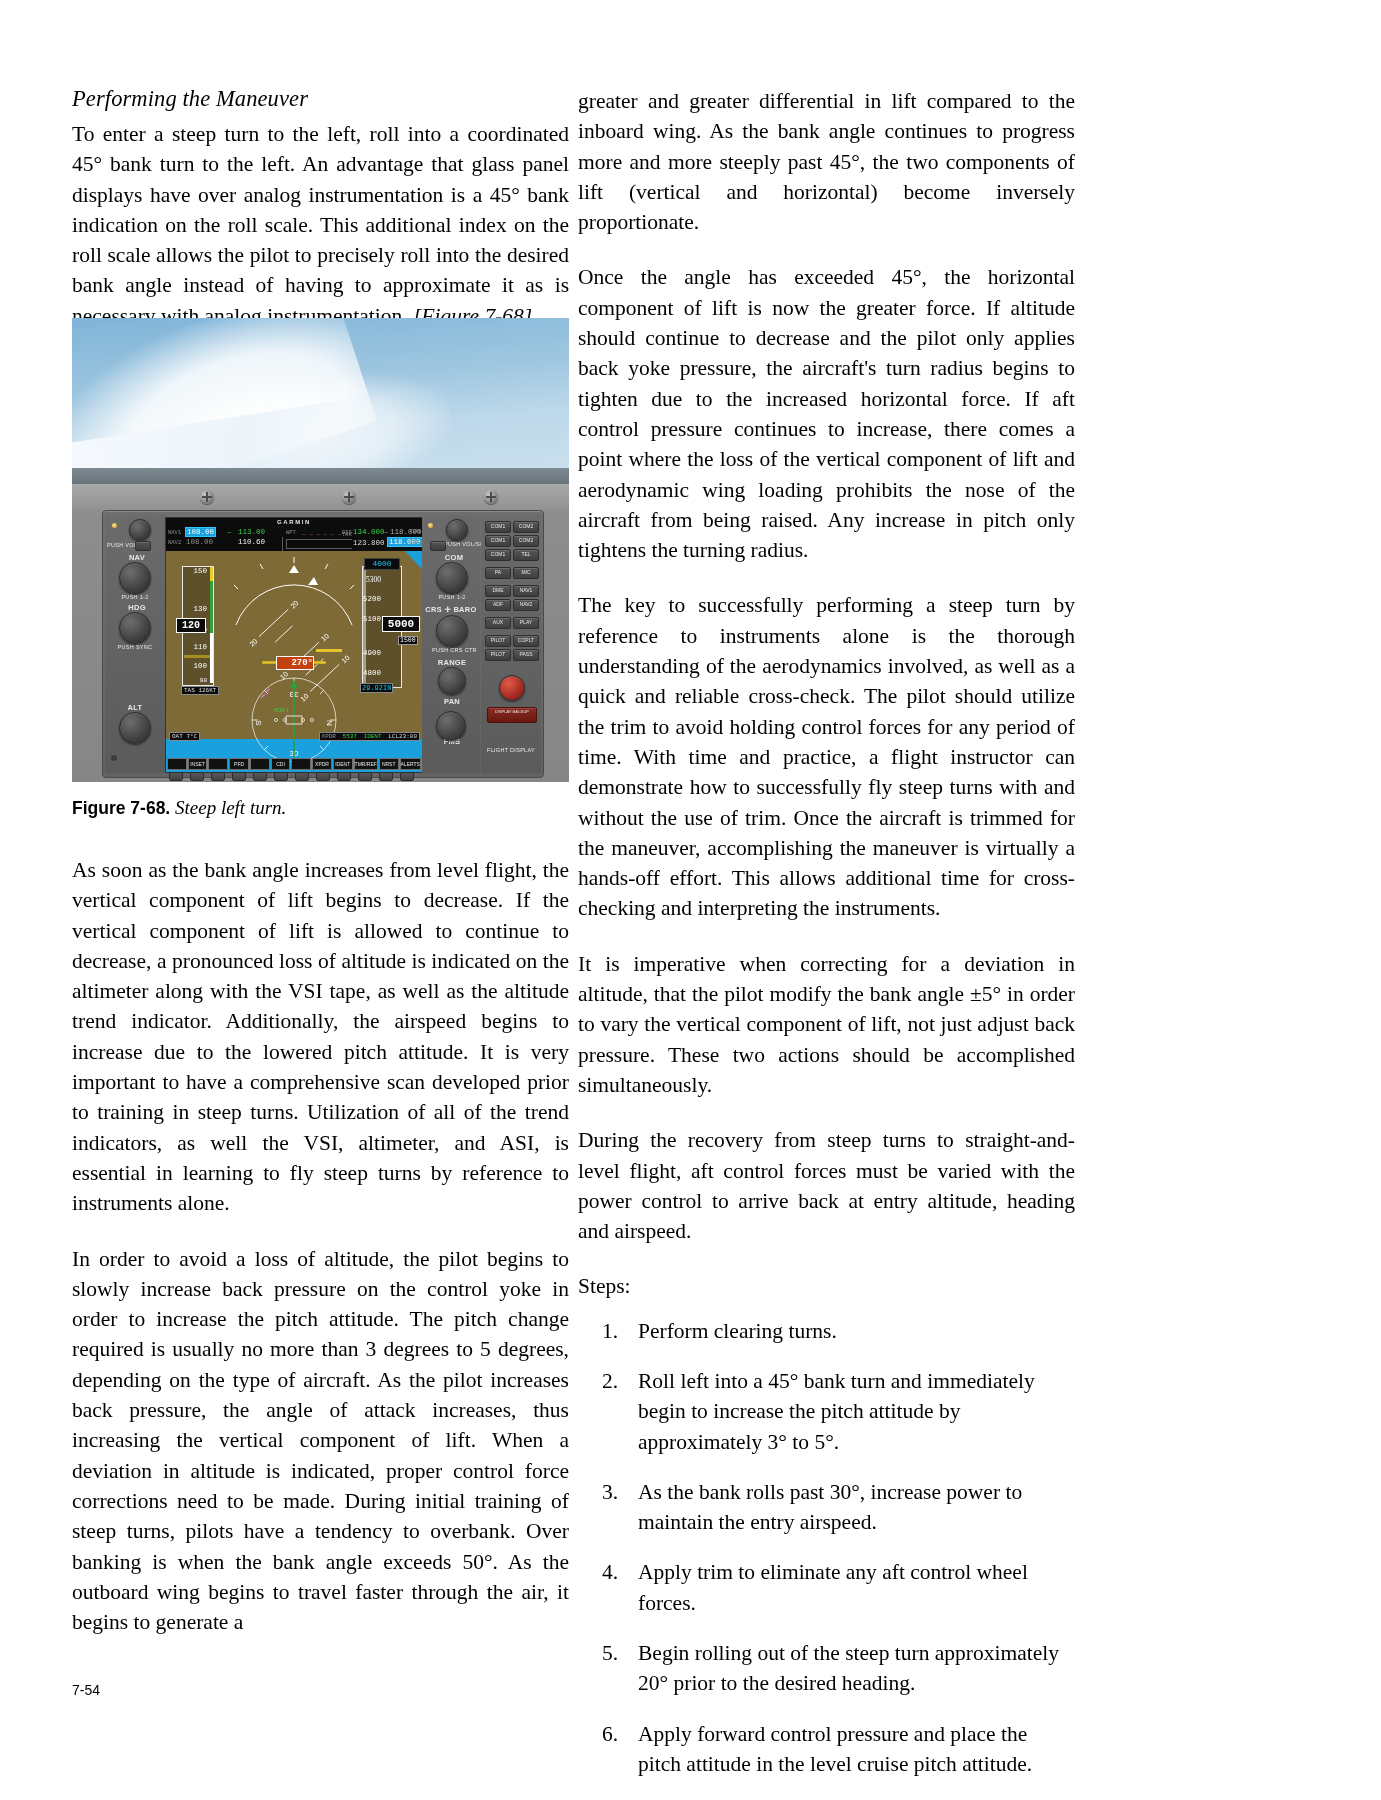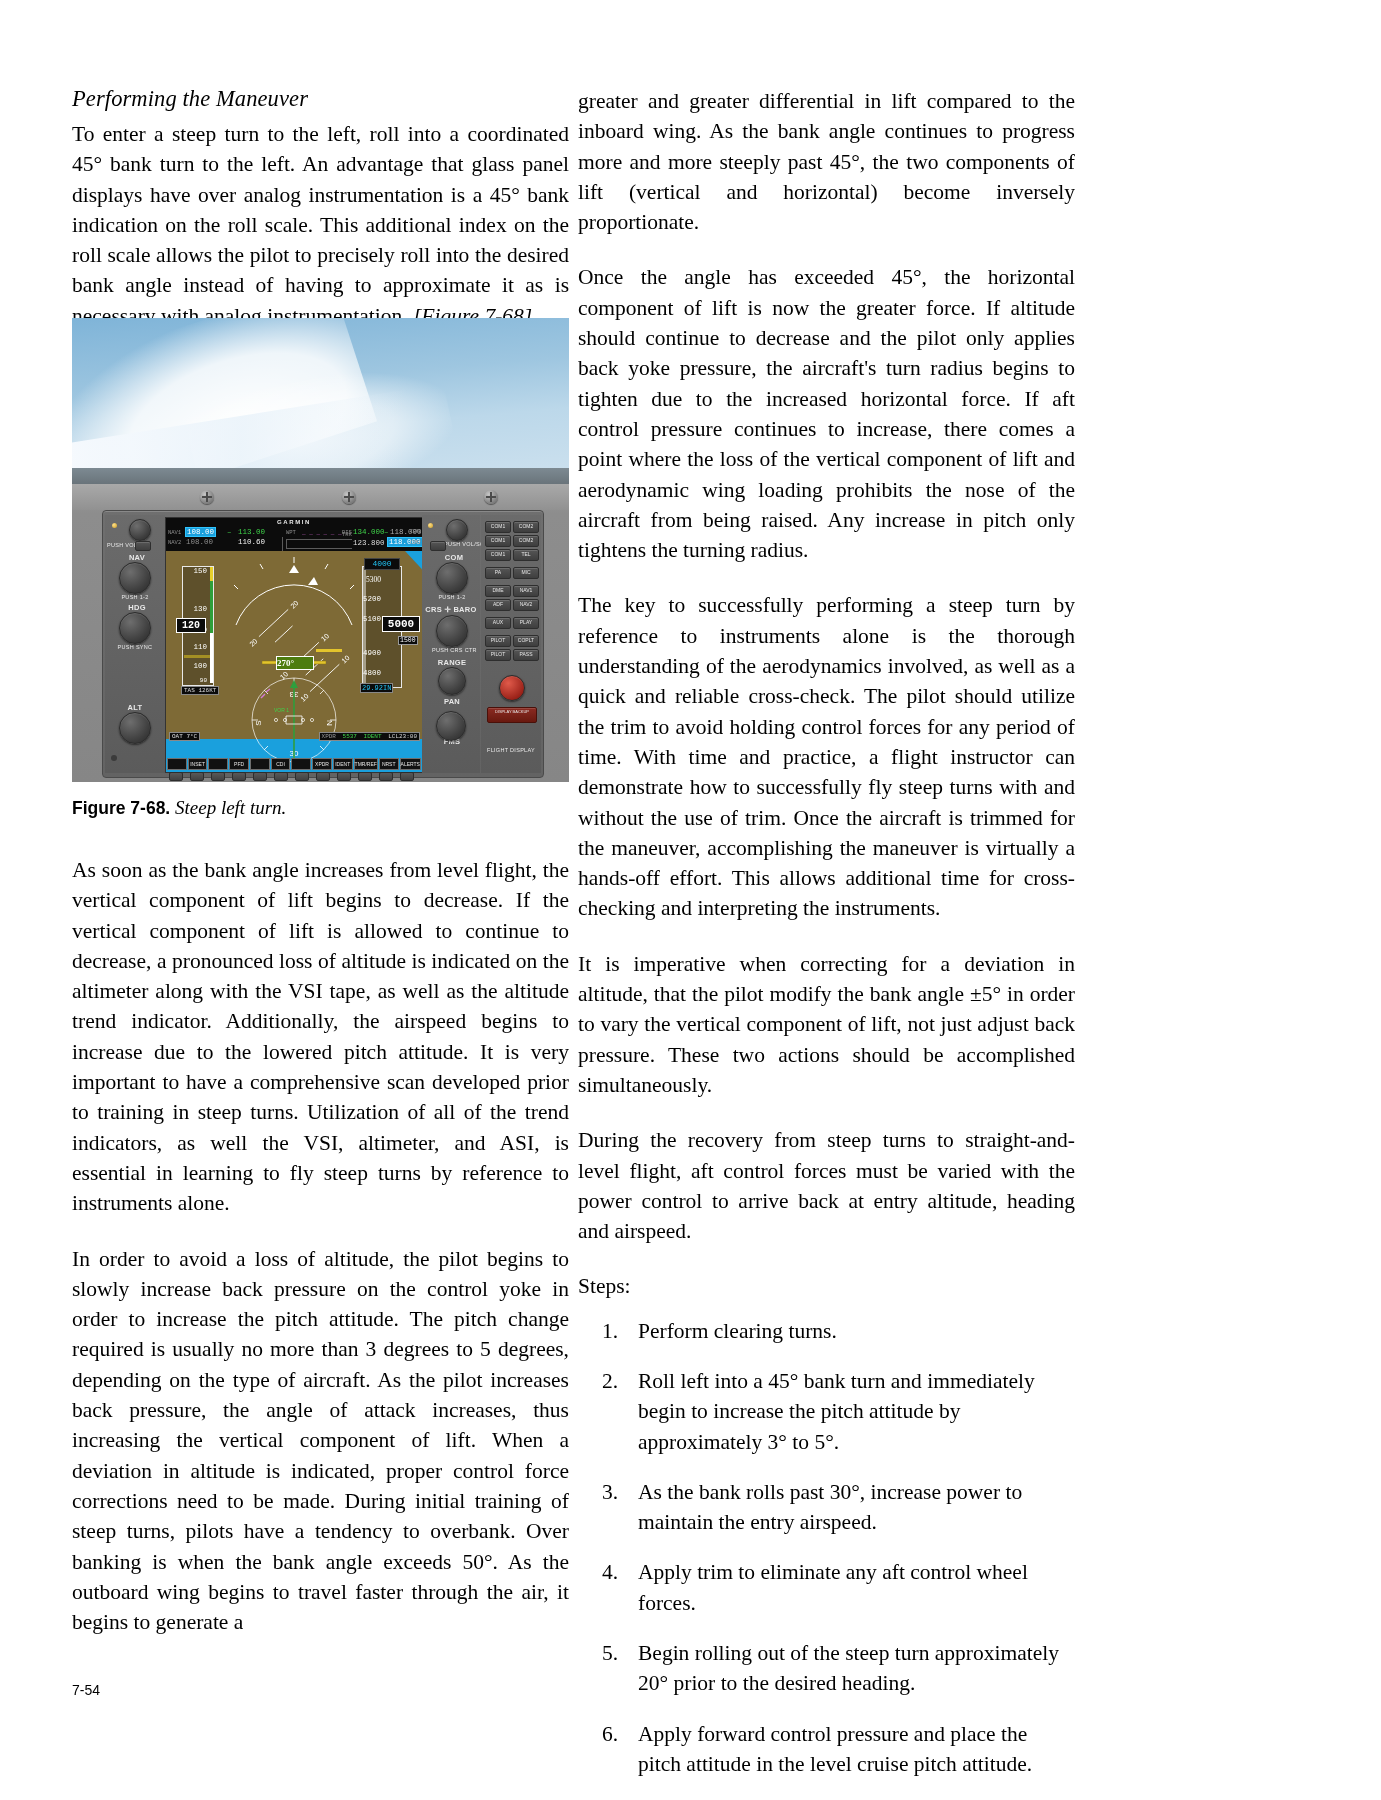--- a/index.html
+++ b/index.html
@@ -182,23 +182,23 @@
     position:absolute; background:#0b0b0b; border:1px solid #888;
     color:#22c2f2; font-family:"Liberation Mono", monospace;
     font-size:7px; text-align:center; padding:0 1px;
   }
   .tas {
     position:absolute; background:#0b0b0b; border:1px solid #888;
     color:#dedede; font-family:"Liberation Mono", monospace;
     font-size:6px; padding:0 2px;
   }
   .hdgbox {
-    position:absolute; background:#4d7c0f; border:1px solid #fff;
-    color:#fff; font-family:Liberation Serif, serif;
-    font-size:9px; font-weight:700; text-align:left;
+    position:absolute; background:#c2410c; border:1px solid #fff;
+    color:#fff; font-family:Liberation Mono, monospace;
+    font-size:9px; font-weight:700; text-align:right;
   }
   .hsi { position:absolute; left:73px; top:150px; width:110px; height:104px; }
   .vsibox {
     position:absolute; background:#0b0b0b; color:#fff;
     font-family:"Liberation Mono", monospace; font-size:6.5px;
     border:1px solid #999; padding:0 1px;
   }
   .oat {
     position:absolute; left:3px; top:214px; background:#0b0b0b;
     border:1px solid #888; color:#dedede;

